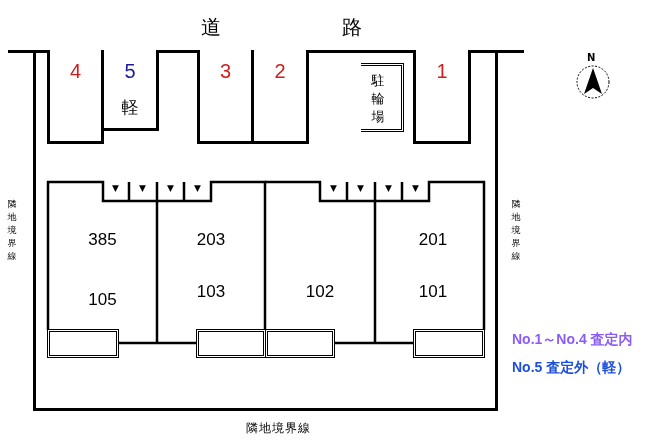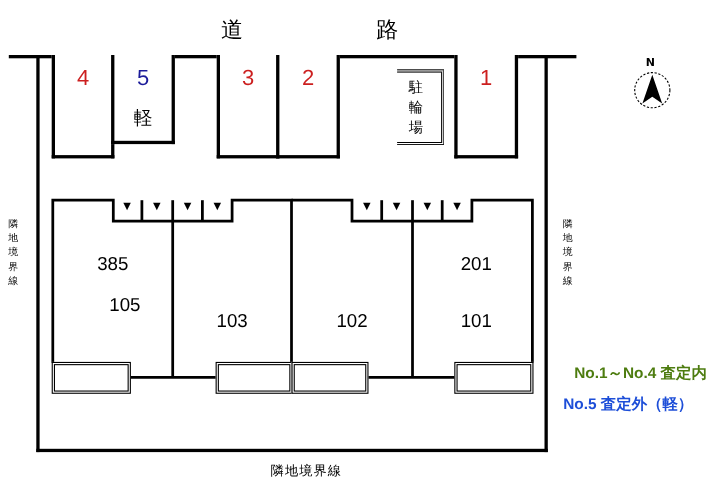--- a/index.html
+++ b/index.html
@@ -91,23 +91,24 @@
 <div class="abs" style="left:139px; top:183px; font-size:9px;">▼</div>
 <div class="abs" style="left:167px; top:183px; font-size:9px;">▼</div>
 <div class="abs" style="left:194px; top:183px; font-size:9px;">▼</div>
 <div class="abs" style="left:330px; top:183px; font-size:9px;">▼</div>
 <div class="abs" style="left:357px; top:183px; font-size:9px;">▼</div>
 <div class="abs" style="left:385px; top:183px; font-size:9px;">▼</div>
 <div class="abs" style="left:412px; top:183px; font-size:9px;">▼</div>
 
 <div class="abs" style="left:48px; top:200px; width:109px; height:130px;">
   <div class="unit" style="top:30px;">385</div>
-  <div class="unit" style="top:68px;padding-left:11px;">105</div>
+  <div class="unit" style="top:90px;">105</div>
 </div>
 <div class="abs" style="left:157px; top:200px; width:108px; height:130px;">
+  <div class="unit" style="top:30px;">203</div>
   <div class="unit" style="top:82px;">103</div>
 </div>
 <div class="abs" style="left:265px; top:200px; width:110px; height:130px;">
   <div class="unit" style="top:82px;">102</div>
 </div>
 <div class="abs" style="left:375px; top:200px; width:116px; height:130px;">
   <div class="unit" style="top:30px;">201</div>
   <div class="unit" style="top:82px;">101</div>
 </div>
 
@@ -125,14 +126,14 @@
 </div>
 <div class="vtext" style="left:510px; top:198px;">
   <div>隣</div>
   <div>地</div>
   <div>境</div>
   <div>界</div>
   <div>線</div>
 </div>
 <div class="abs" style="left:246px; top:420px; font-size:12px; letter-spacing:1px;">隣地境界線</div>
 
-<div class="legend" style="left:484px; top:331px; color:#4d7c0f;padding-left:38px;">No.1～No.4 査定内</div>
+<div class="legend" style="left:512px; top:331px; color:#8b5cf6;">No.1～No.4 査定内</div>
 <div class="legend" style="left:512px; top:359px; color:#1d4ed8;">No.5 査定外（軽）</div>
 
 </body></html>

